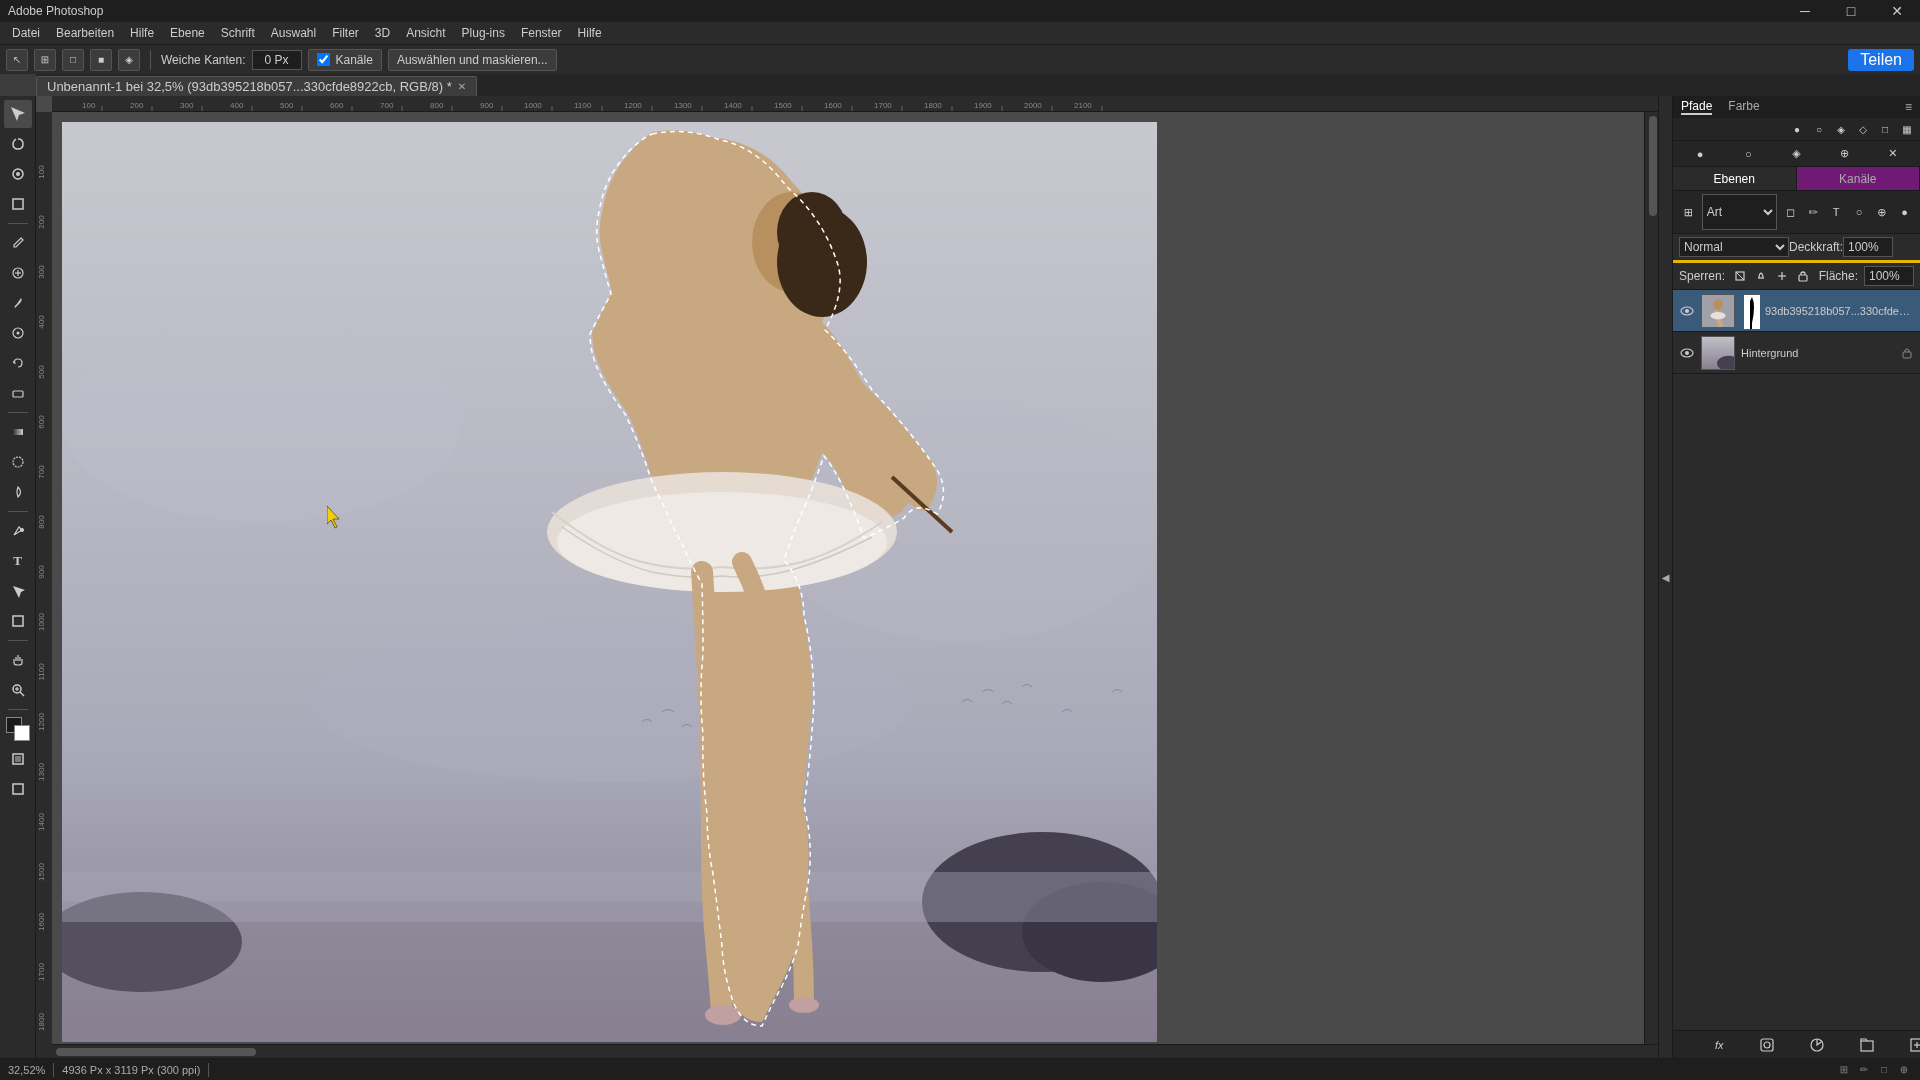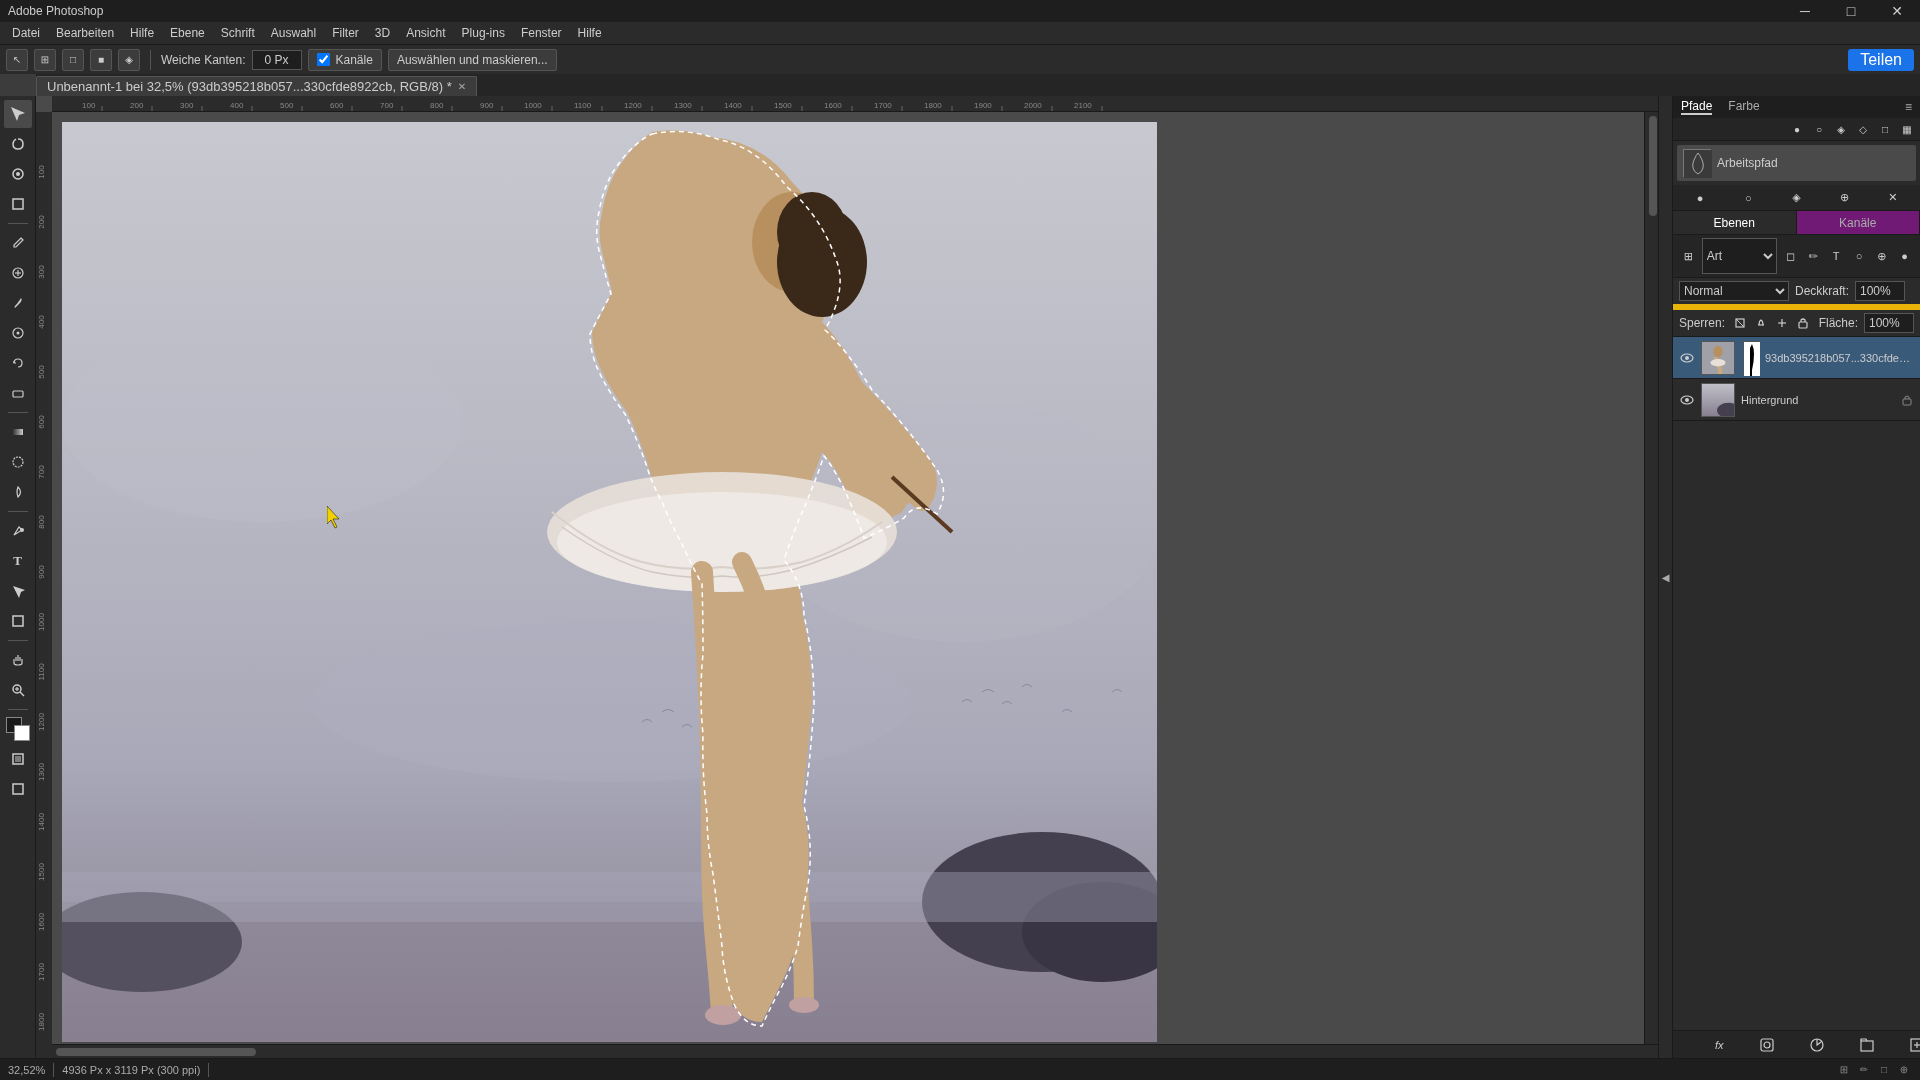--- a/index.html
+++ b/index.html
@@ -80,21 +80,21 @@
     #layers-tabs { display: flex; height: 24px; background: #701a75; border-bottom: 1px solid #1a1a1a; }
     #layers-tabs .ltab { flex: 1; display: flex; align-items: center; justify-content: center; font-size: 12px; color: #aaa; cursor: pointer; border-right: 1px solid #1a1a1a; }
     #layers-tabs .ltab.active { color: #fff; background: #2b2b2b; }
 
     
     #layers-toolbar { display: flex; align-items: center; padding: 3px 6px; gap: 4px; background: #252525; border-bottom: 1px solid #1a1a1a; }
     #layers-toolbar .lt-icon { width: 20px; height: 20px; display: flex; align-items: center; justify-content: center; color: #ccc; font-size: 11px; cursor: pointer; border-radius: 2px; }
     #layers-toolbar .lt-select { height: 20px; background: #1e1e1e; border: 1px solid #555; color: #ccc; font-size: 12px; }
 
     
-    #blend-row { display: flex; align-items: center; padding: 3px 6px; gap: 6px; background: #2b2b2b; border-bottom: 6px solid #eab308; }
+    #blend-row { display: flex; align-items: center; padding: 3px 6px; background: #2b2b2b; border-bottom: 3px solid #eab308; }
     #blend-row select { width: 110px; height: 20px; background: #1e1e1e; border: 1px solid #555; color: #ccc; font-size: 12px; }
     #blend-row label { font-size: 12px; color: #ccc; }
     #blend-row input[type=text] { width: 50px; height: 20px; background: #1e1e1e; border: 1px solid #555; color: #ccc; font-size: 12px; padding: 0 4px; }
 
     
     #flache-row { display: flex; align-items: center; padding: 3px 6px; gap: 6px; background: #2b2b2b; border-bottom: 1px solid #1a1a1a; }
     #flache-row .fl-icons { display: flex; gap: 3px; }
     #flache-row .fl-icon { width: 18px; height: 18px; display: flex; align-items: center; justify-content: center; color: #ccc; font-size: 10px; cursor: pointer; }
     #flache-row label { font-size: 12px; color: #ccc; }
     #flache-row input[type=text] { width: 50px; height: 20px; background: #1e1e1e; border: 1px solid #555; color: #ccc; font-size: 12px; padding: 0 4px; }
@@ -506,32 +506,20 @@
 
     <div style="display:flex;align-items:center;justify-content:flex-end;padding:2px 4px;background:#252525;border-bottom:1px solid #1a1a1a;gap:4px;">
       <div style="width:18px;height:18px;display:flex;align-items:center;justify-content:center;color:#ccc;font-size:10px;cursor:pointer;">●</div>
       <div style="width:18px;height:18px;display:flex;align-items:center;justify-content:center;color:#ccc;font-size:10px;cursor:pointer;">○</div>
       <div style="width:18px;height:18px;display:flex;align-items:center;justify-content:center;color:#ccc;font-size:10px;cursor:pointer;">◈</div>
       <div style="width:18px;height:18px;display:flex;align-items:center;justify-content:center;color:#ccc;font-size:10px;cursor:pointer;">◇</div>
       <div style="width:18px;height:18px;display:flex;align-items:center;justify-content:center;color:#ccc;font-size:10px;cursor:pointer;">□</div>
       <div style="width:18px;height:18px;display:flex;align-items:center;justify-content:center;color:#ccc;font-size:10px;cursor:pointer;">▦</div>
     </div>
 
-    <div id="paths-content">
-      <div class="path-row">
-
-        <div class="path-thumb">
-          <svg width="28" height="28" viewBox="0 0 28 28">
-            <rect width="28" height="28" fill="#3a3a3a"></rect>
-            <path d="M14,3 Q16,5 18,10 Q20,14 19,18 Q18,22 14,24 Q10,22 9,18 Q8,14 10,10 Q12,5 14,3 Z" fill="none" stroke="#aaa" stroke-width="1"></path>
-          </svg>
-        </div>
-        <span class="path-label">Arbeitspfad</span>
-      </div>
-    </div>
 
     <div style="display:flex;align-items:center;justify-content:space-around;padding:3px;background:#252525;border-bottom:1px solid #1a1a1a;height:26px;">
       <div style="width:18px;height:18px;display:flex;align-items:center;justify-content:center;color:#ccc;font-size:11px;cursor:pointer;">●</div>
       <div style="width:18px;height:18px;display:flex;align-items:center;justify-content:center;color:#ccc;font-size:11px;cursor:pointer;">○</div>
       <div style="width:18px;height:18px;display:flex;align-items:center;justify-content:center;color:#ccc;font-size:11px;cursor:pointer;">◈</div>
       <div style="width:18px;height:18px;display:flex;align-items:center;justify-content:center;color:#ccc;font-size:11px;cursor:pointer;">⊕</div>
       <div style="width:18px;height:18px;display:flex;align-items:center;justify-content:center;color:#ccc;font-size:11px;cursor:pointer;">✕</div>
     </div>
 
     <div id="layers-tabs">

